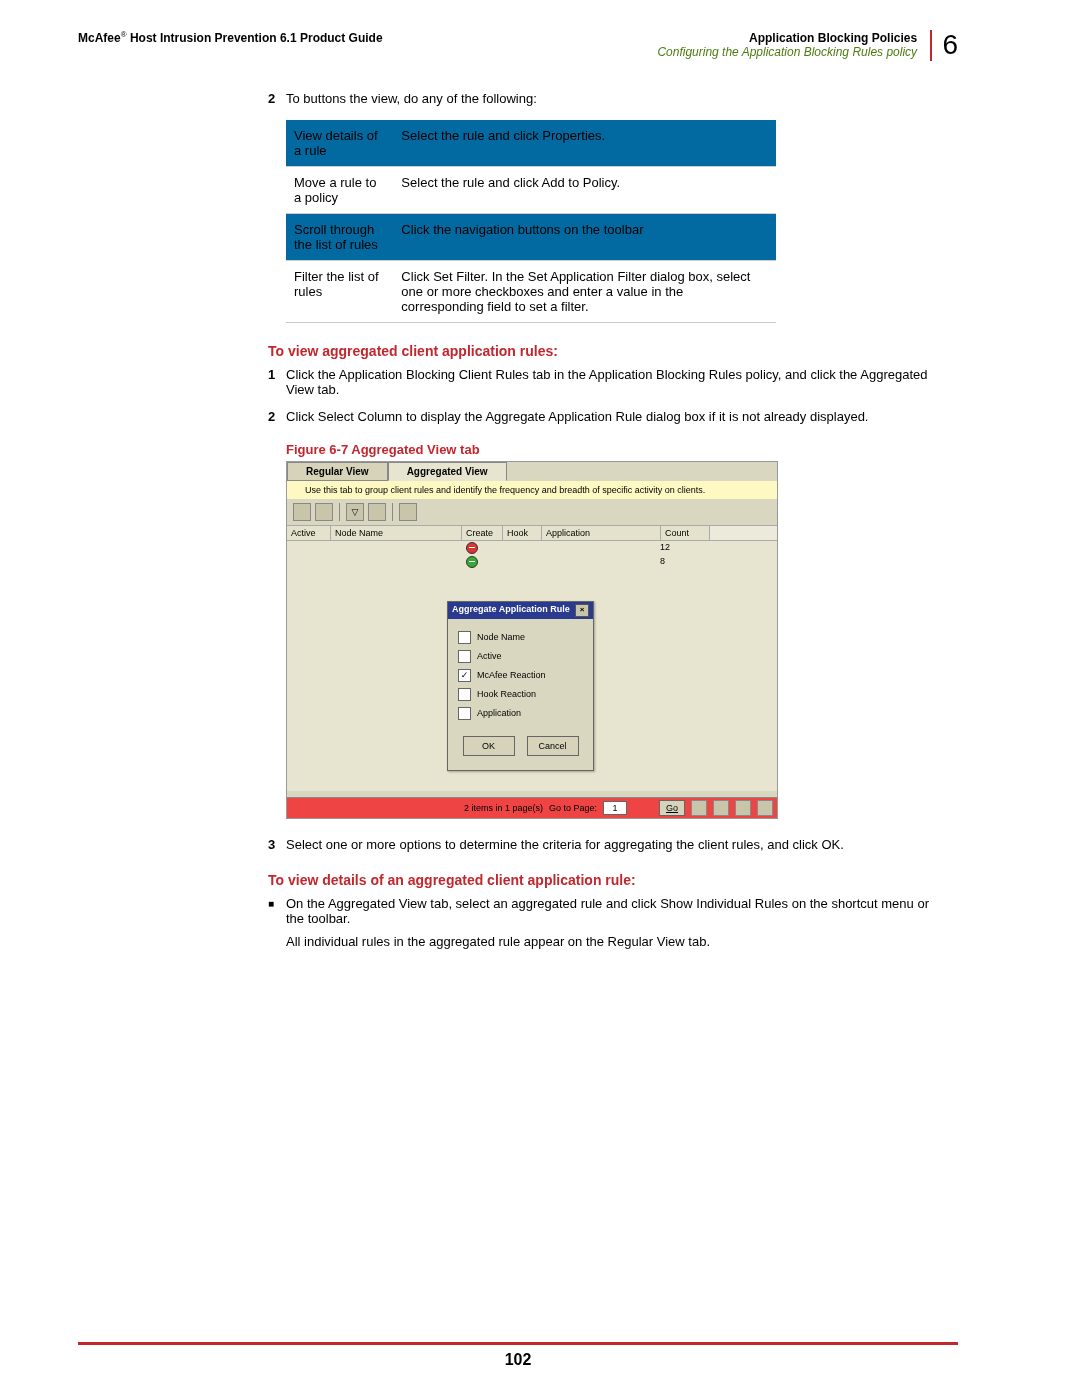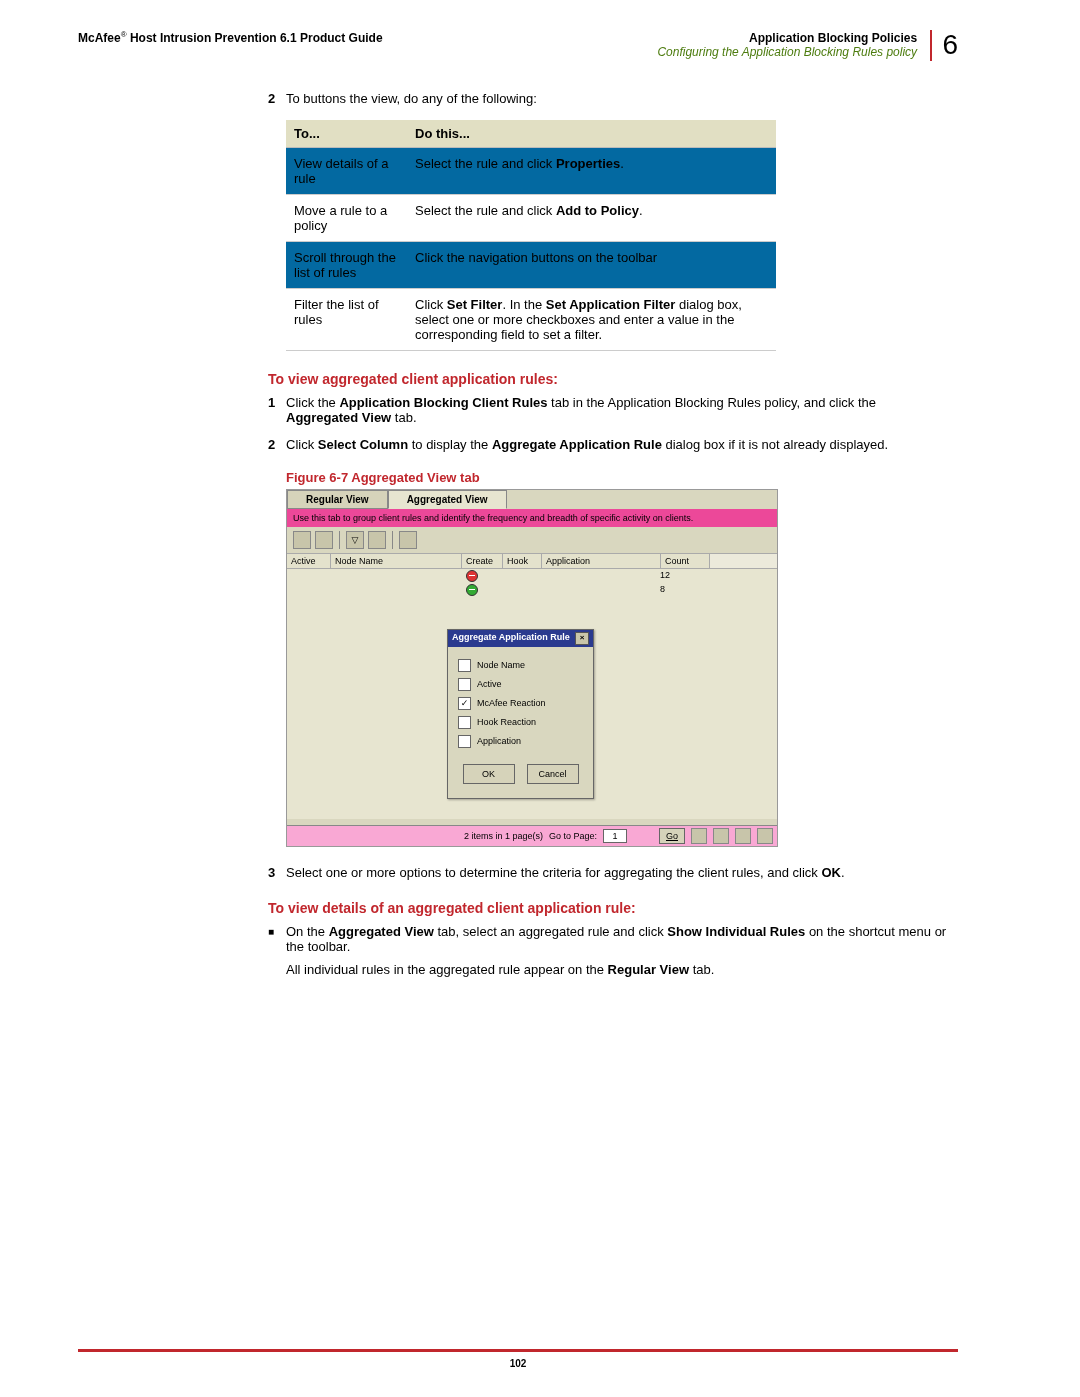--- a/index.html
+++ b/index.html
@@ -69,21 +69,21 @@
     margin-bottom: 12px;
   }
   .step-num {
     font-weight: bold;
     width: 18px;
     flex-shrink: 0;
   }
   .step-text {
     flex: 1;
   }
-  .bold { font-weight: bold; }
+  .bold { font-weight: normal; }
 
   table.view-table {
     border-collapse: collapse;
     width: 490px;
     margin: 14px 0 20px 18px;
     font-size: 13px;
   }
   table.view-table th {
     background: #e1dfc3;
     text-align: left;
@@ -132,22 +132,22 @@
     border: 1px solid #888;
     background: #d6d3ba;
     font-size: 10px;
     font-weight: bold;
   }
   .tab.active {
     background: #e7e5d0;
     border-bottom: 1px solid #e7e5d0;
   }
   .instr {
-    padding: 4px 6px;
-    background: #ec4899;
+    padding: 4px 18px;
+    background: #fef9c3;
     font-size: 9px;
   }
   .toolbar {
     background: #d9d7bf;
     padding: 4px 6px;
     display: flex;
     gap: 4px;
     border-bottom: 1px solid #aaa;
   }
   .tb-btn {
@@ -264,21 +264,21 @@
     width: 50px;
     height: 18px;
     background: #d6d3ba;
     border: 1px solid #666;
     font-size: 9px;
     display: inline-flex;
     align-items: center;
     justify-content: center;
   }
   .status-bar {
-    background: #f9a8d4;
+    background: #ef4444;
     border-top: 1px solid #888;
     display: flex;
     justify-content: flex-end;
     align-items: center;
     gap: 6px;
     padding: 2px 4px;
     font-size: 9px;
     margin-top: 6px;
   }
   .page-input {
@@ -325,21 +325,21 @@
     bottom: 28px;
     left: 78px;
     right: 70px;
     text-align: center;
   }
   .footer-line {
     border-top: 3px solid #c1272d;
     margin-bottom: 6px;
   }
   .footer-num {
-    font-size: 10px;
+    font-size: 16px;
     font-weight: bold;
   }
 </style>
 </head>
 <body>
 
 <div class="page">
 
   <div class="header">
     <div class="header-left">
@@ -356,24 +356,20 @@
 
   <div class="content">
 
     <div class="step-row">
       <div class="step-num">2</div>
       <div class="step-text">To buttons the view, do any of the following:</div>
     </div>
 
     <table class="view-table">
       <tbody>
-          <tr>
-        <th style="width:105px">To...</th>
-        <th>Do this...</th>
-      </tr>
       <tr class="shaded">
         <td>View details of a rule</td>
         <td><span>Select the rule and click </span><span class="bold">Properties</span><span>.</span></td>
       </tr>
       <tr>
         <td>Move a rule to a policy</td>
         <td><span>Select the rule and click </span><span class="bold">Add to Policy</span><span>.</span></td>
       </tr>
       <tr class="shaded">
         <td>Scroll through the list of rules</td>

